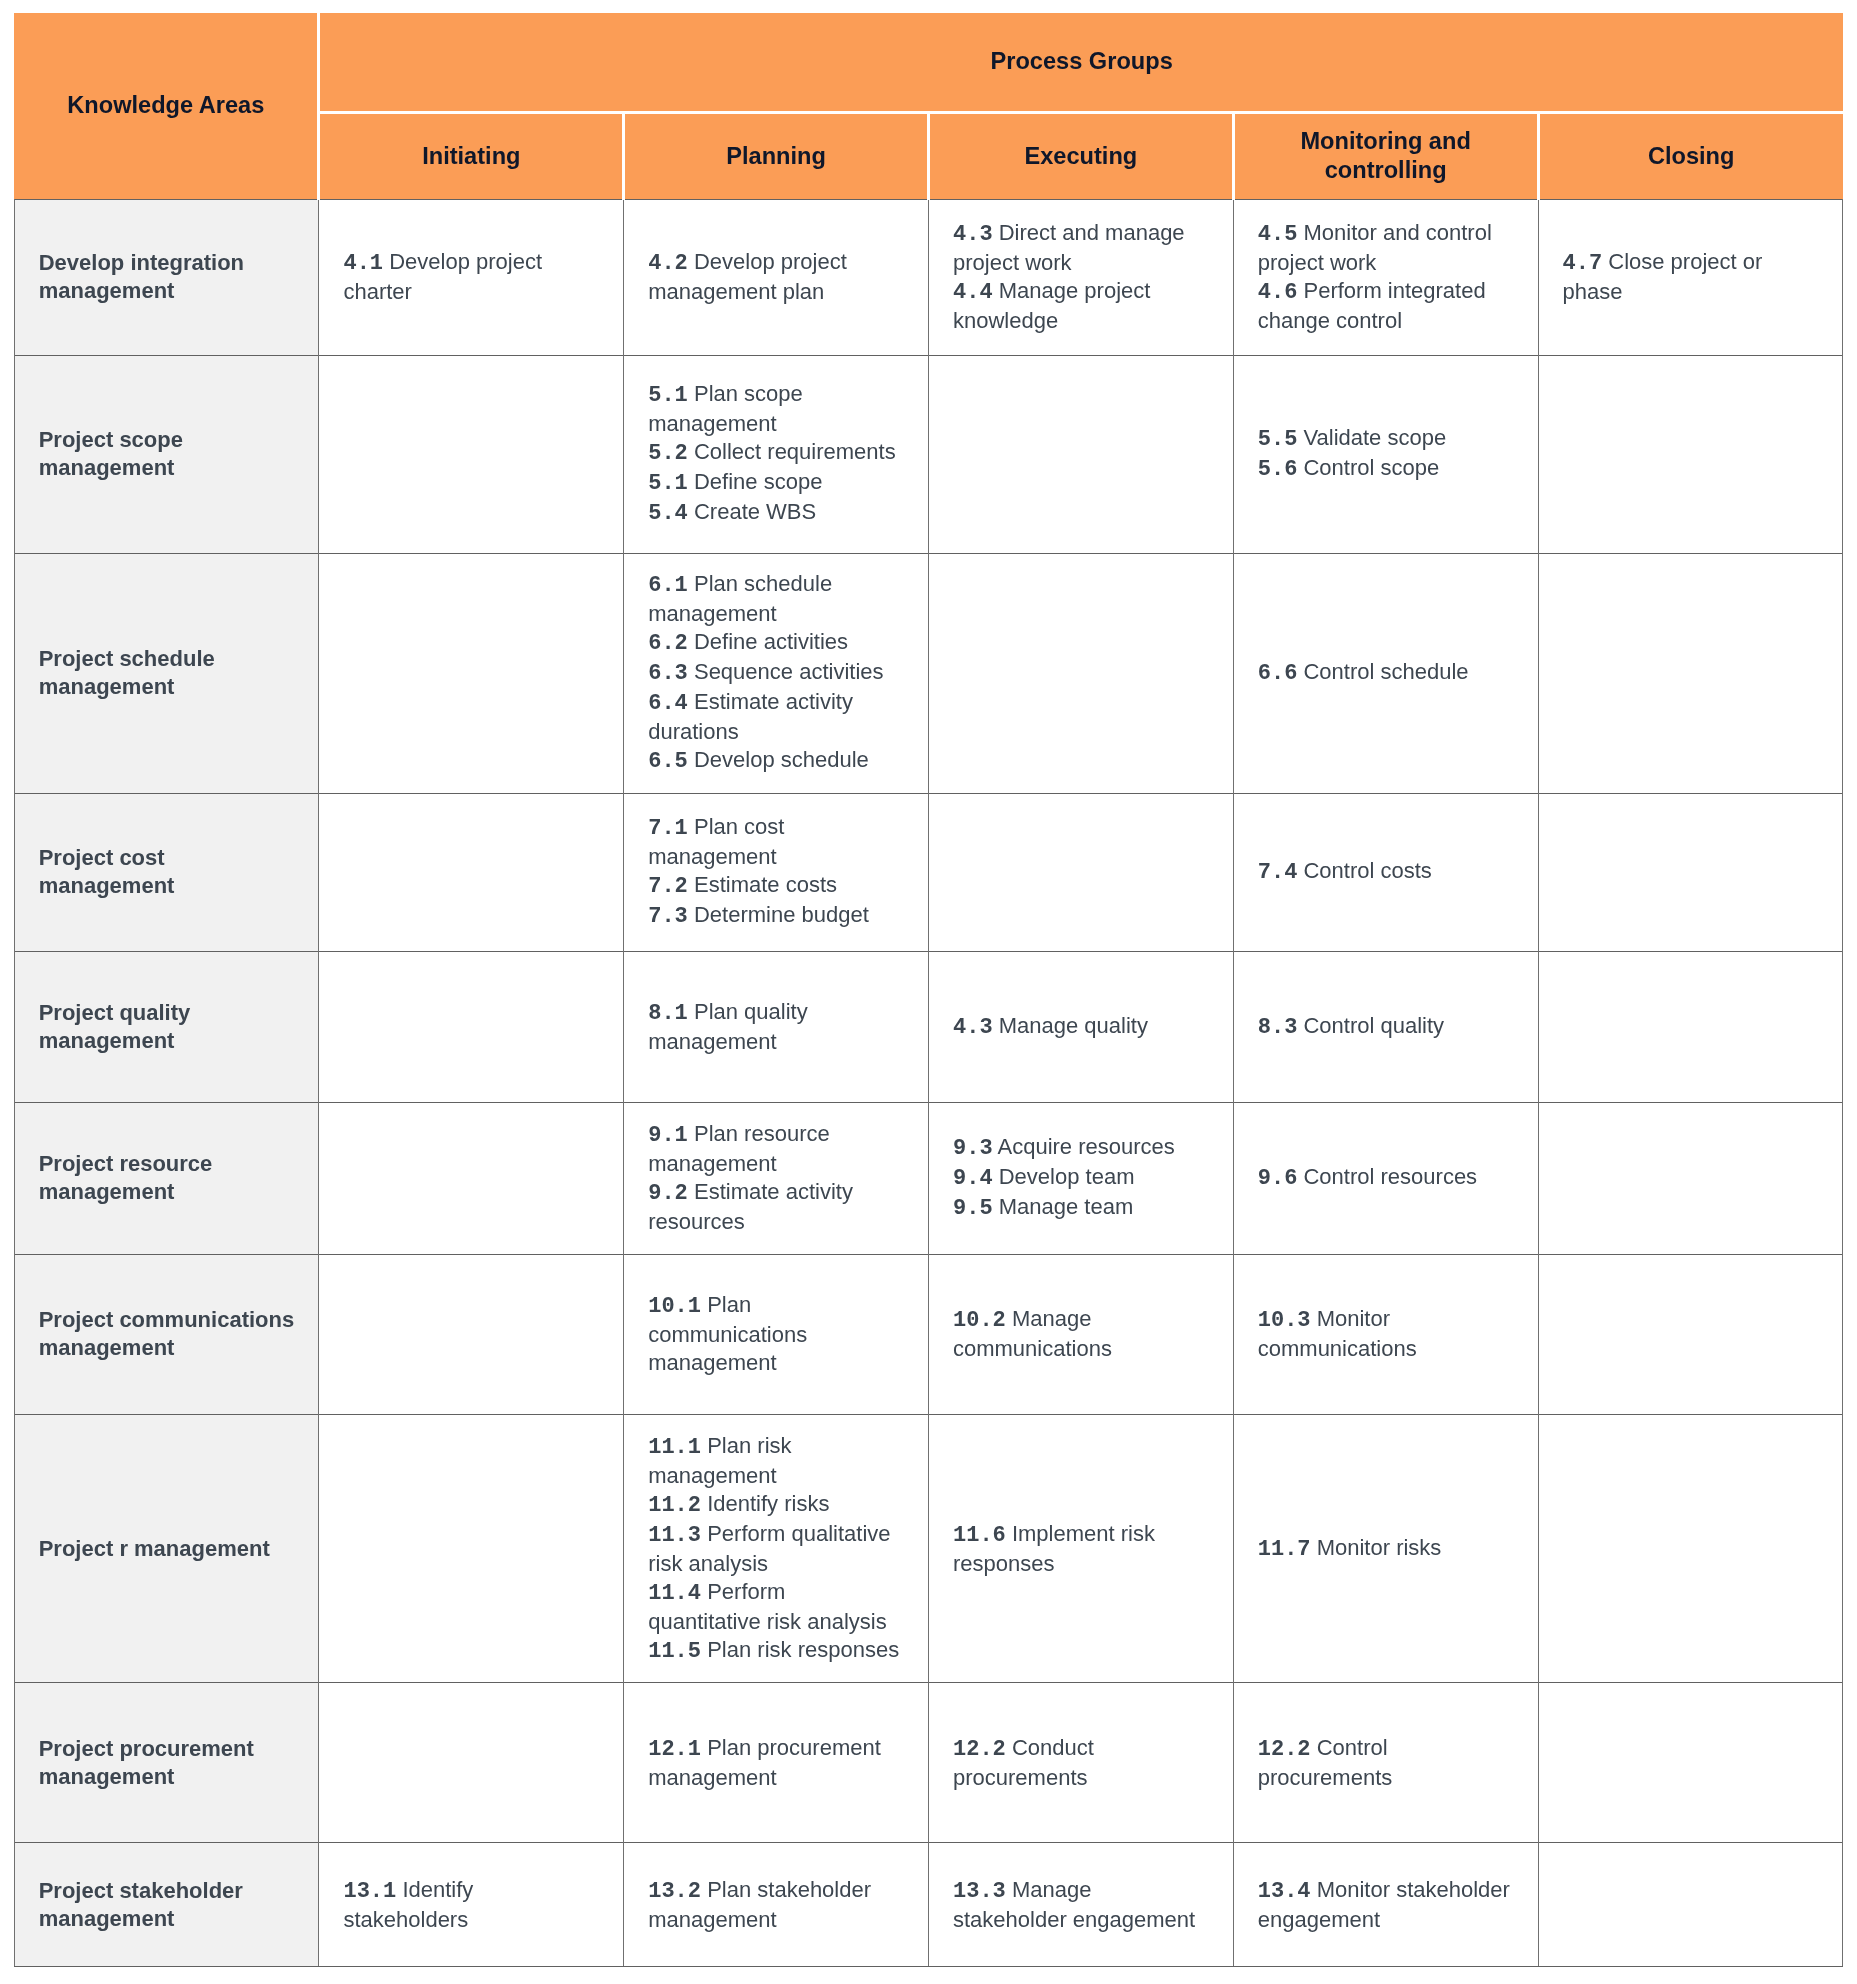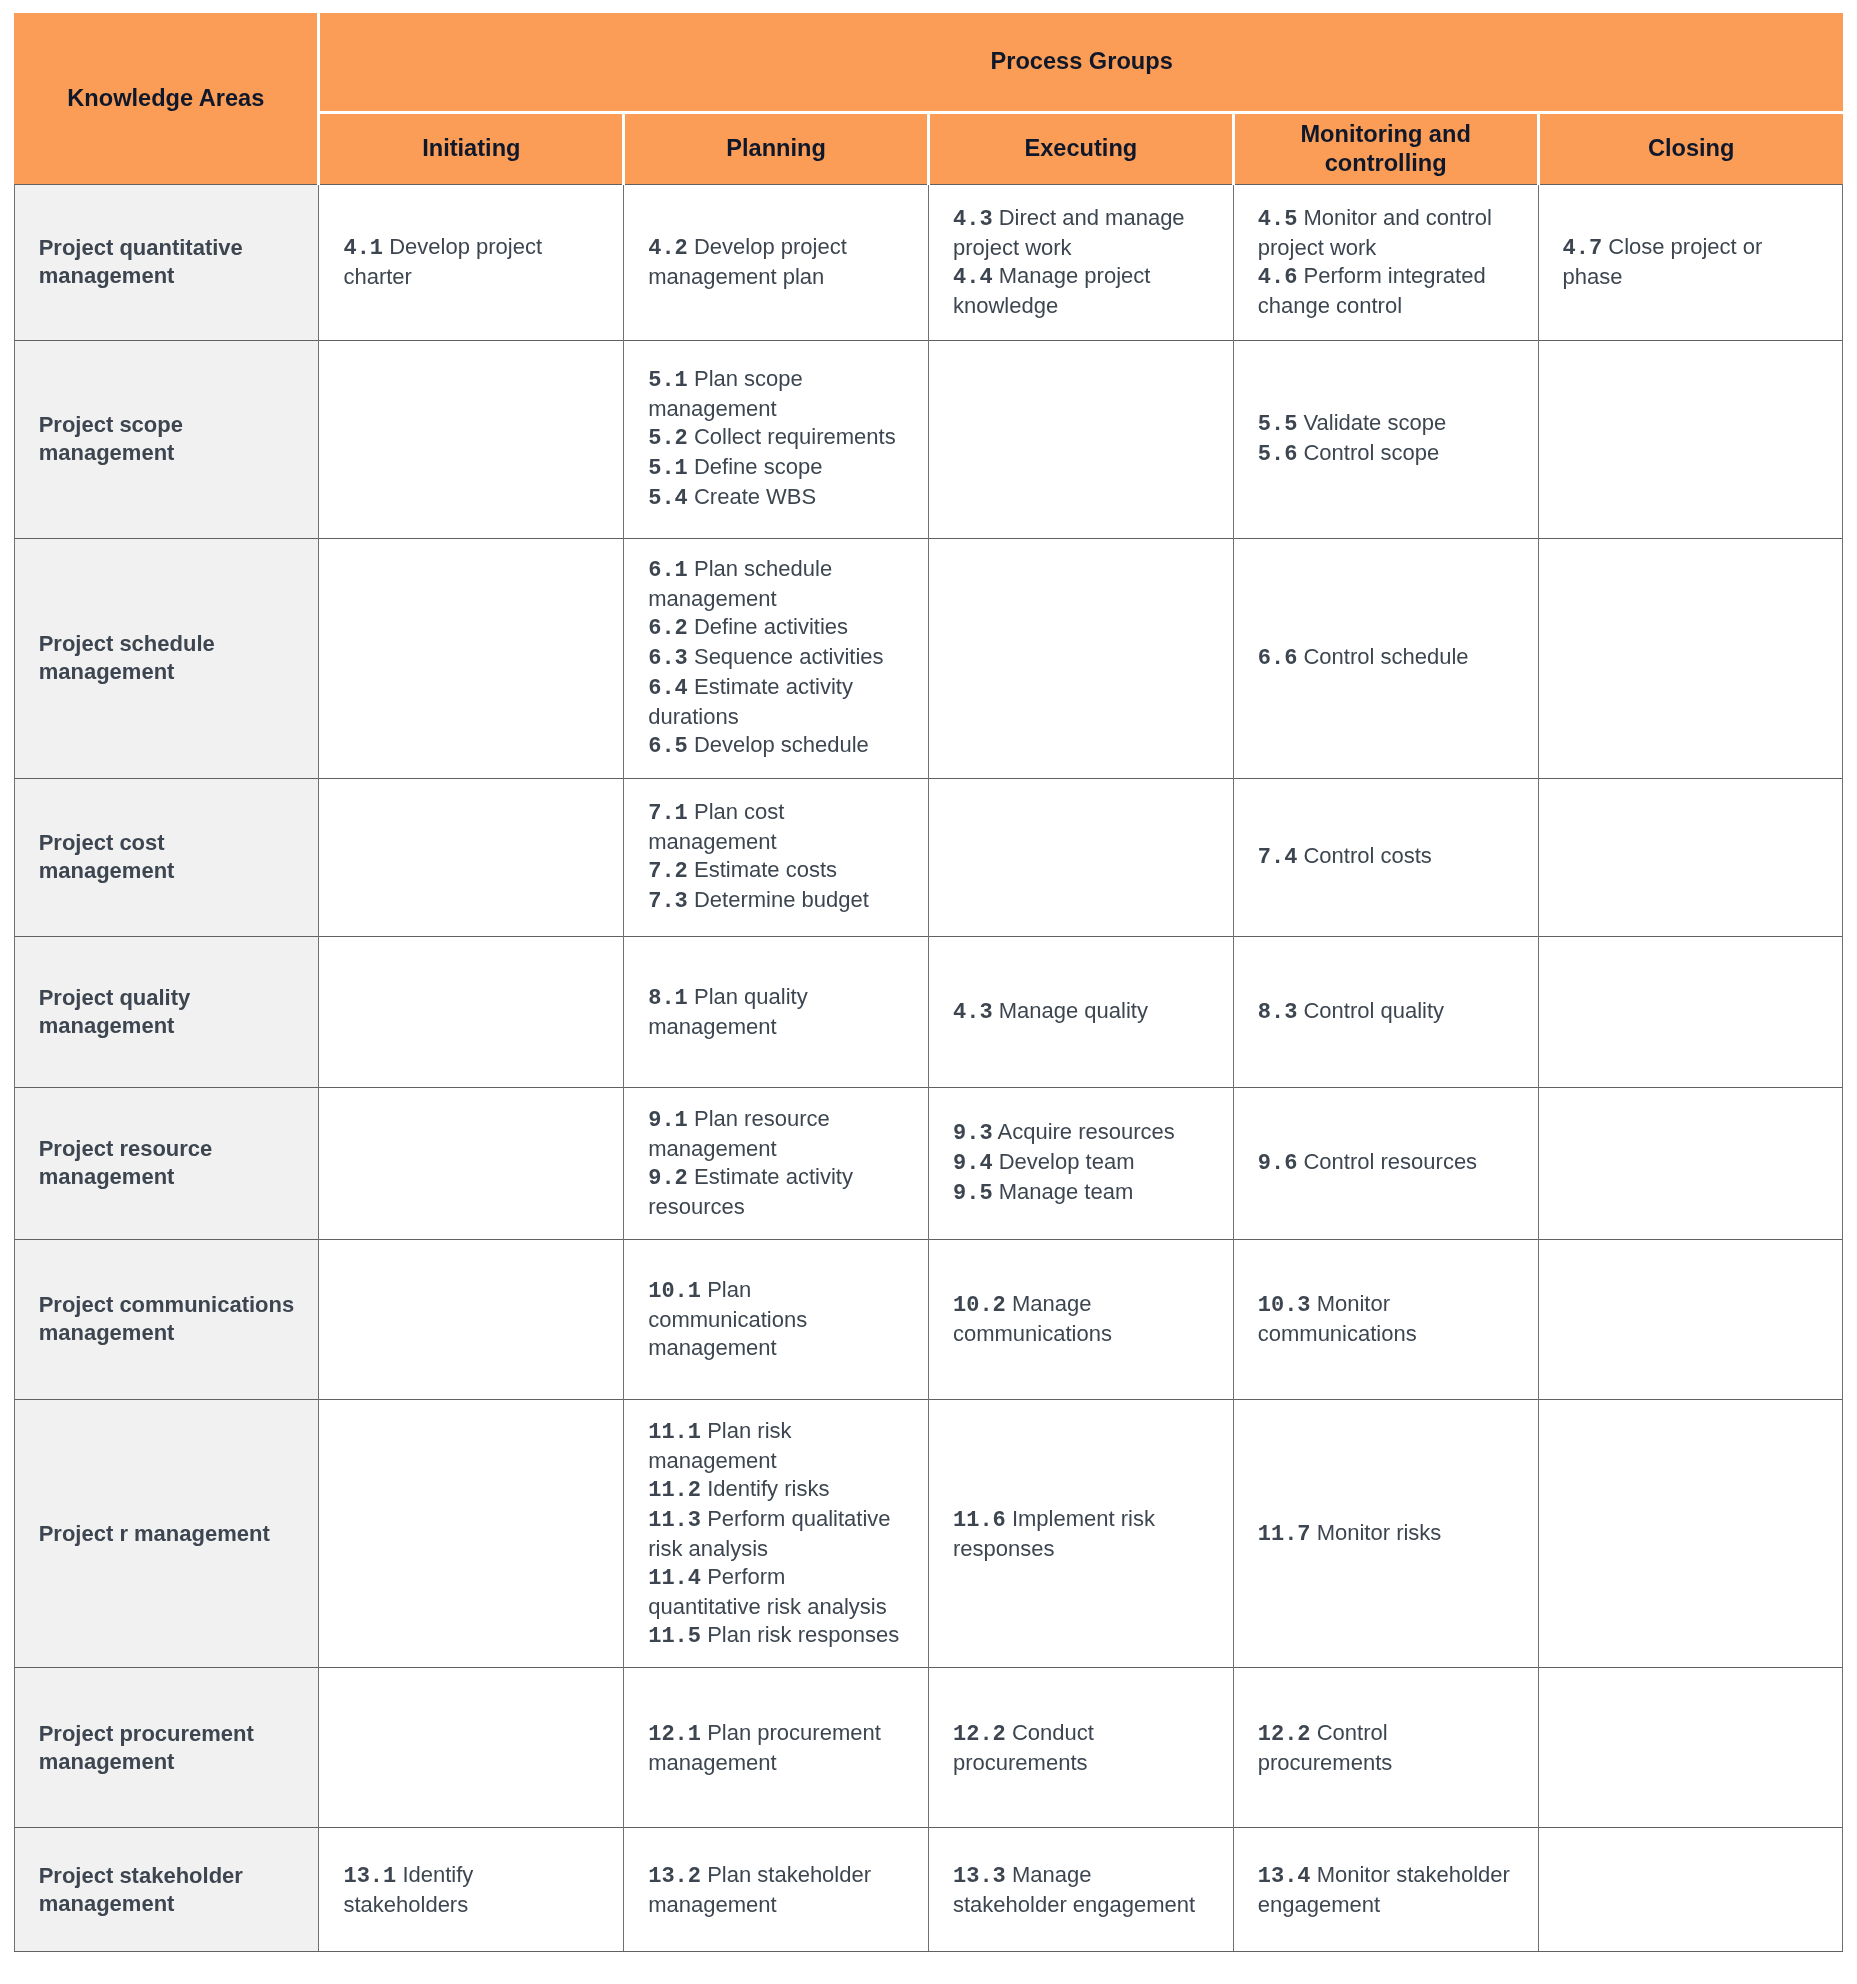--- a/index.html
+++ b/index.html
@@ -29,21 +29,21 @@
     color: #0f172a;
     font-weight: bold;
     font-size: 23.6px;
     line-height: 29px;
     text-align: center;
     vertical-align: middle;
     padding: 6px 15px;
     border: 0;
   }
   thead tr.hrow1 { height: 99px; }
-  thead tr.hrow2 { height: 72px; }
+  thead tr.hrow2 { height: 87px; }
   th.knowledge {
     border-right: 3px solid #ffffff;
   }
   th.pgroups {
     border-left: 3px solid #ffffff;
     border-bottom: 3px solid #ffffff;
   }
   th.pgcol { border-left: 3px solid #ffffff; }
   th.pgcol:first-child { border-left: 0; }
 
@@ -98,21 +98,21 @@
       <tr class="hrow2">
         <th class="pgcol">Initiating</th>
         <th class="pgcol">Planning</th>
         <th class="pgcol">Executing</th>
         <th class="pgcol">Monitoring and controlling</th>
         <th class="pgcol">Closing</th>
       </tr>
     </thead>
     <tbody>
         <tr>
-          <td class="area">Project quantitative management</td>
+          <td class="area">Develop integration management</td>
           <td>
             <div class="entry"><span class="num">4.1</span> <span>Develop project charter</span></div>
           </td>
           <td>
             <div class="entry"><span class="num">4.2</span> <span>Develop project management plan</span></div>
           </td>
           <td>
             <div class="entry"><span class="num">4.3</span> <span>Direct and manage project work</span></div>
             <div class="entry"><span class="num">4.4</span> <span>Manage project knowledge</span></div>
           </td>

